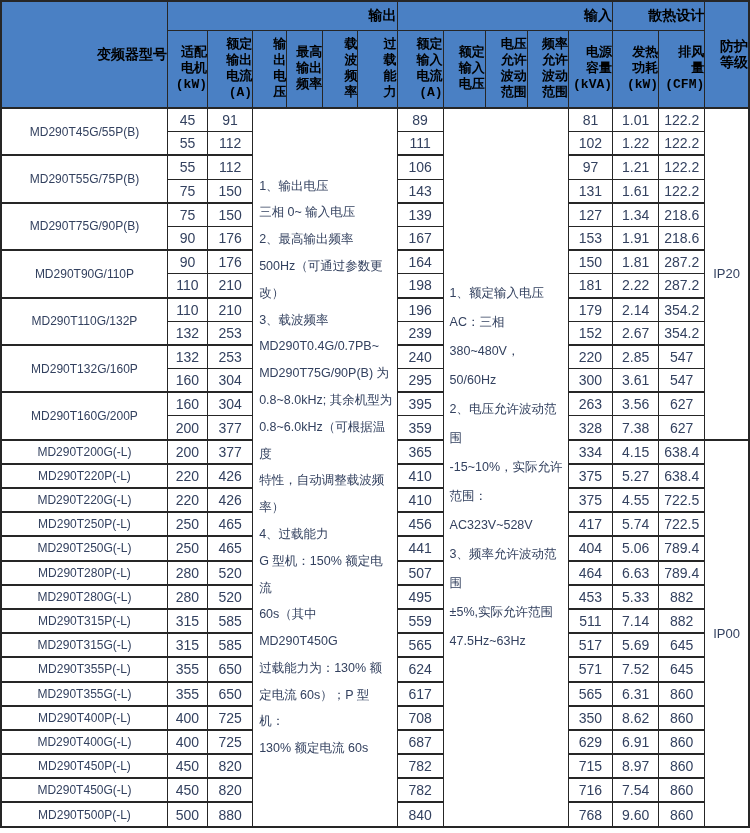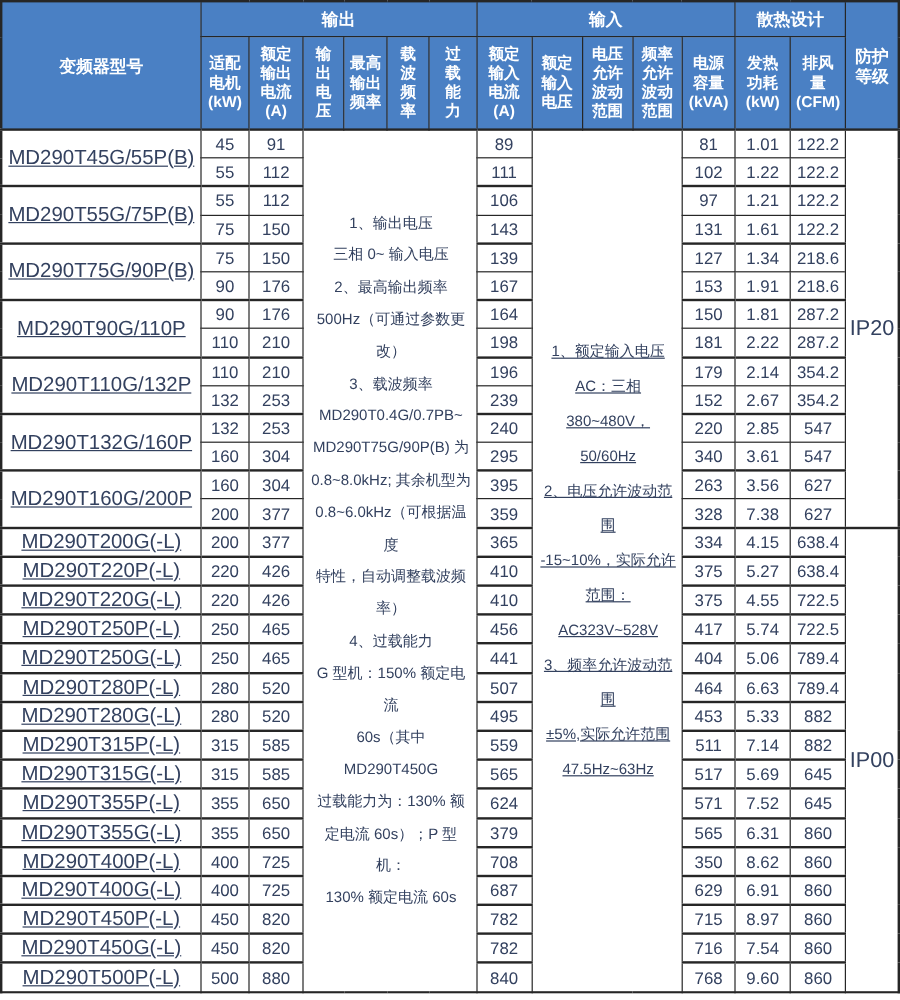--- a/index.html
+++ b/index.html
@@ -2,40 +2,41 @@
 <html><head>
 <meta charset="utf-8">
 <style>
   html,body { margin:0; padding:0; background:#fff; }
   body { width:750px; font-family:"Liberation Sans","DejaVu Sans",sans-serif; }
   table.spec {
     width:750px; border-collapse:collapse; table-layout:fixed;
     border:2px solid #262626;
   }
   .spec th {
-    background:#4a80c4; color:#ffffff; font-weight:bold;
+    background:#4a80c4; color:#000000; font-weight:bold;
     border:1px solid #262626; white-space:pre-line;
-    font-size:13px; line-height:16px; padding:1px 0; text-align:center;
+    font-size:13px; line-height:16px; padding:1px 0; text-align:right;
     vertical-align:middle;
+    font-family:Liberation Mono, monospace;
   }
   .spec thead tr.grp-row th { height:26px; font-size:14px; }
   .spec thead tr.sub-row th { height:74px; }
   .spec td {
     border:1px solid #262626; text-align:center; vertical-align:middle;
     color:#33415f; font-size:14px; padding:0; height:22.2px;
     overflow:hidden;
   }
-  .spec td.model { font-size:17px;text-decoration:underline; }
+  .spec td.model { font-size:12px; }
   .spec td.gs { border-top:2px solid #262626; }
   .spec td.note {
-    text-align:center; white-space:pre-line; font-size:12.5px;
+    text-align:left; white-space:pre-line; font-size:12.5px;
     line-height:26.8px; padding:0 4px 0 6px; vertical-align:middle;
   }
-  .spec td.note-in { line-height:29px;text-decoration:underline; }
-  .spec td.prot { font-size:18px; }
+  .spec td.note-in { line-height:29px; }
+  .spec td.prot { font-size:13px; }
 </style>
 </head>
 <body>
 
 <table class="spec">
   <colgroup>
     <col style="width:166px">
       <col style="width:40px">
       <col style="width:45px">
     <col style="width:34px">
@@ -227,21 +228,21 @@
         <td class=" gs">253</td>
         <td class=" gs">240</td>
         <td class=" gs">220</td>
         <td class=" gs">2.85</td>
         <td class=" gs">547</td>
       </tr>
       <tr>
         <td>160</td>
         <td>304</td>
         <td>295</td>
-        <td>340</td>
+        <td>300</td>
         <td>3.61</td>
         <td>547</td>
       </tr>
       <tr>
         <td class="model gs" rowspan="2">MD290T160G/200P</td>
         <td class=" gs">160</td>
         <td class=" gs">304</td>
         <td class=" gs">395</td>
         <td class=" gs">263</td>
         <td class=" gs">3.56</td>
@@ -343,21 +344,21 @@
         <td class=" gs">650</td>
         <td class=" gs">624</td>
         <td class=" gs">571</td>
         <td class=" gs">7.52</td>
         <td class=" gs">645</td>
       </tr>
       <tr>
         <td class="model gs" rowspan="1">MD290T355G(-L)</td>
         <td class=" gs">355</td>
         <td class=" gs">650</td>
-        <td class=" gs">379</td>
+        <td class=" gs">617</td>
         <td class=" gs">565</td>
         <td class=" gs">6.31</td>
         <td class=" gs">860</td>
       </tr>
       <tr>
         <td class="model gs" rowspan="1">MD290T400P(-L)</td>
         <td class=" gs">400</td>
         <td class=" gs">725</td>
         <td class=" gs">708</td>
         <td class=" gs">350</td>

